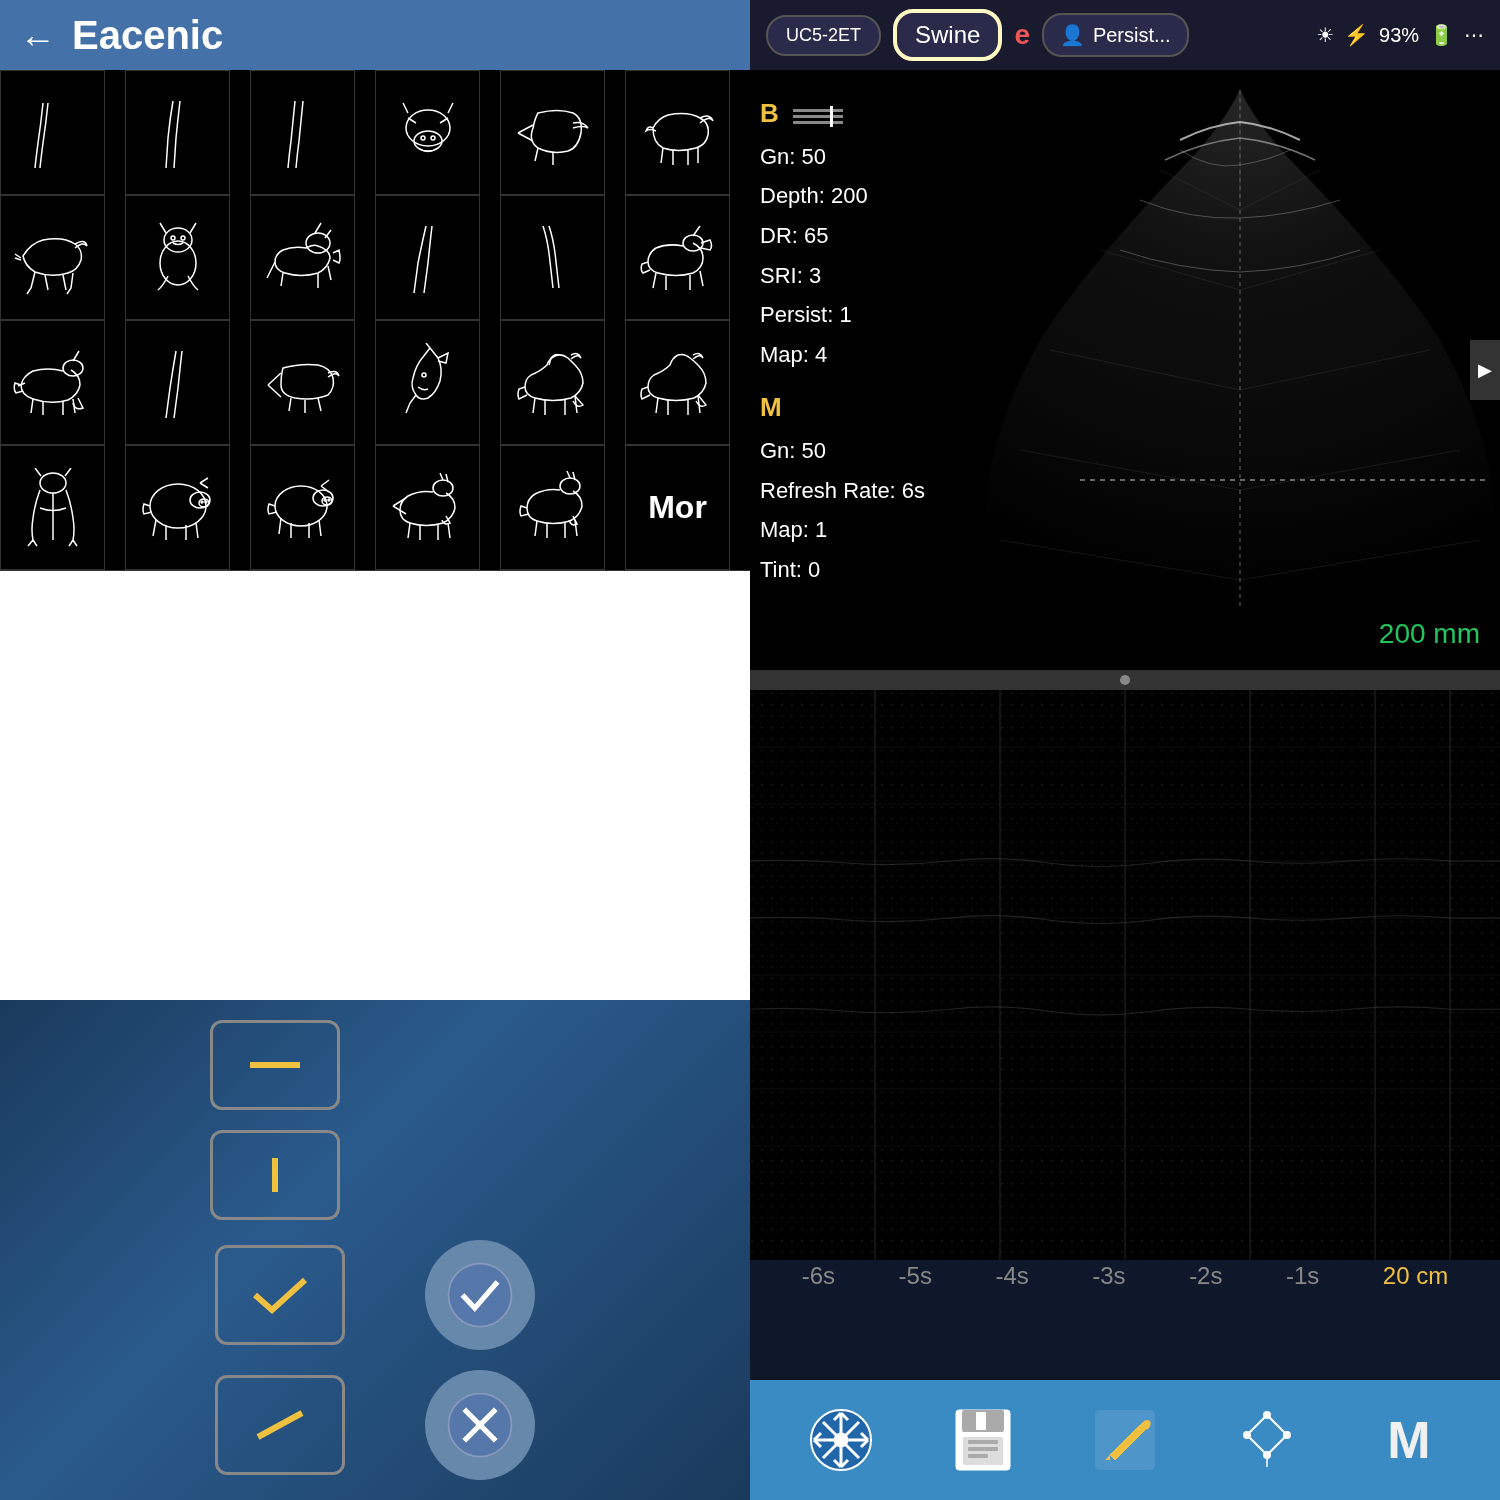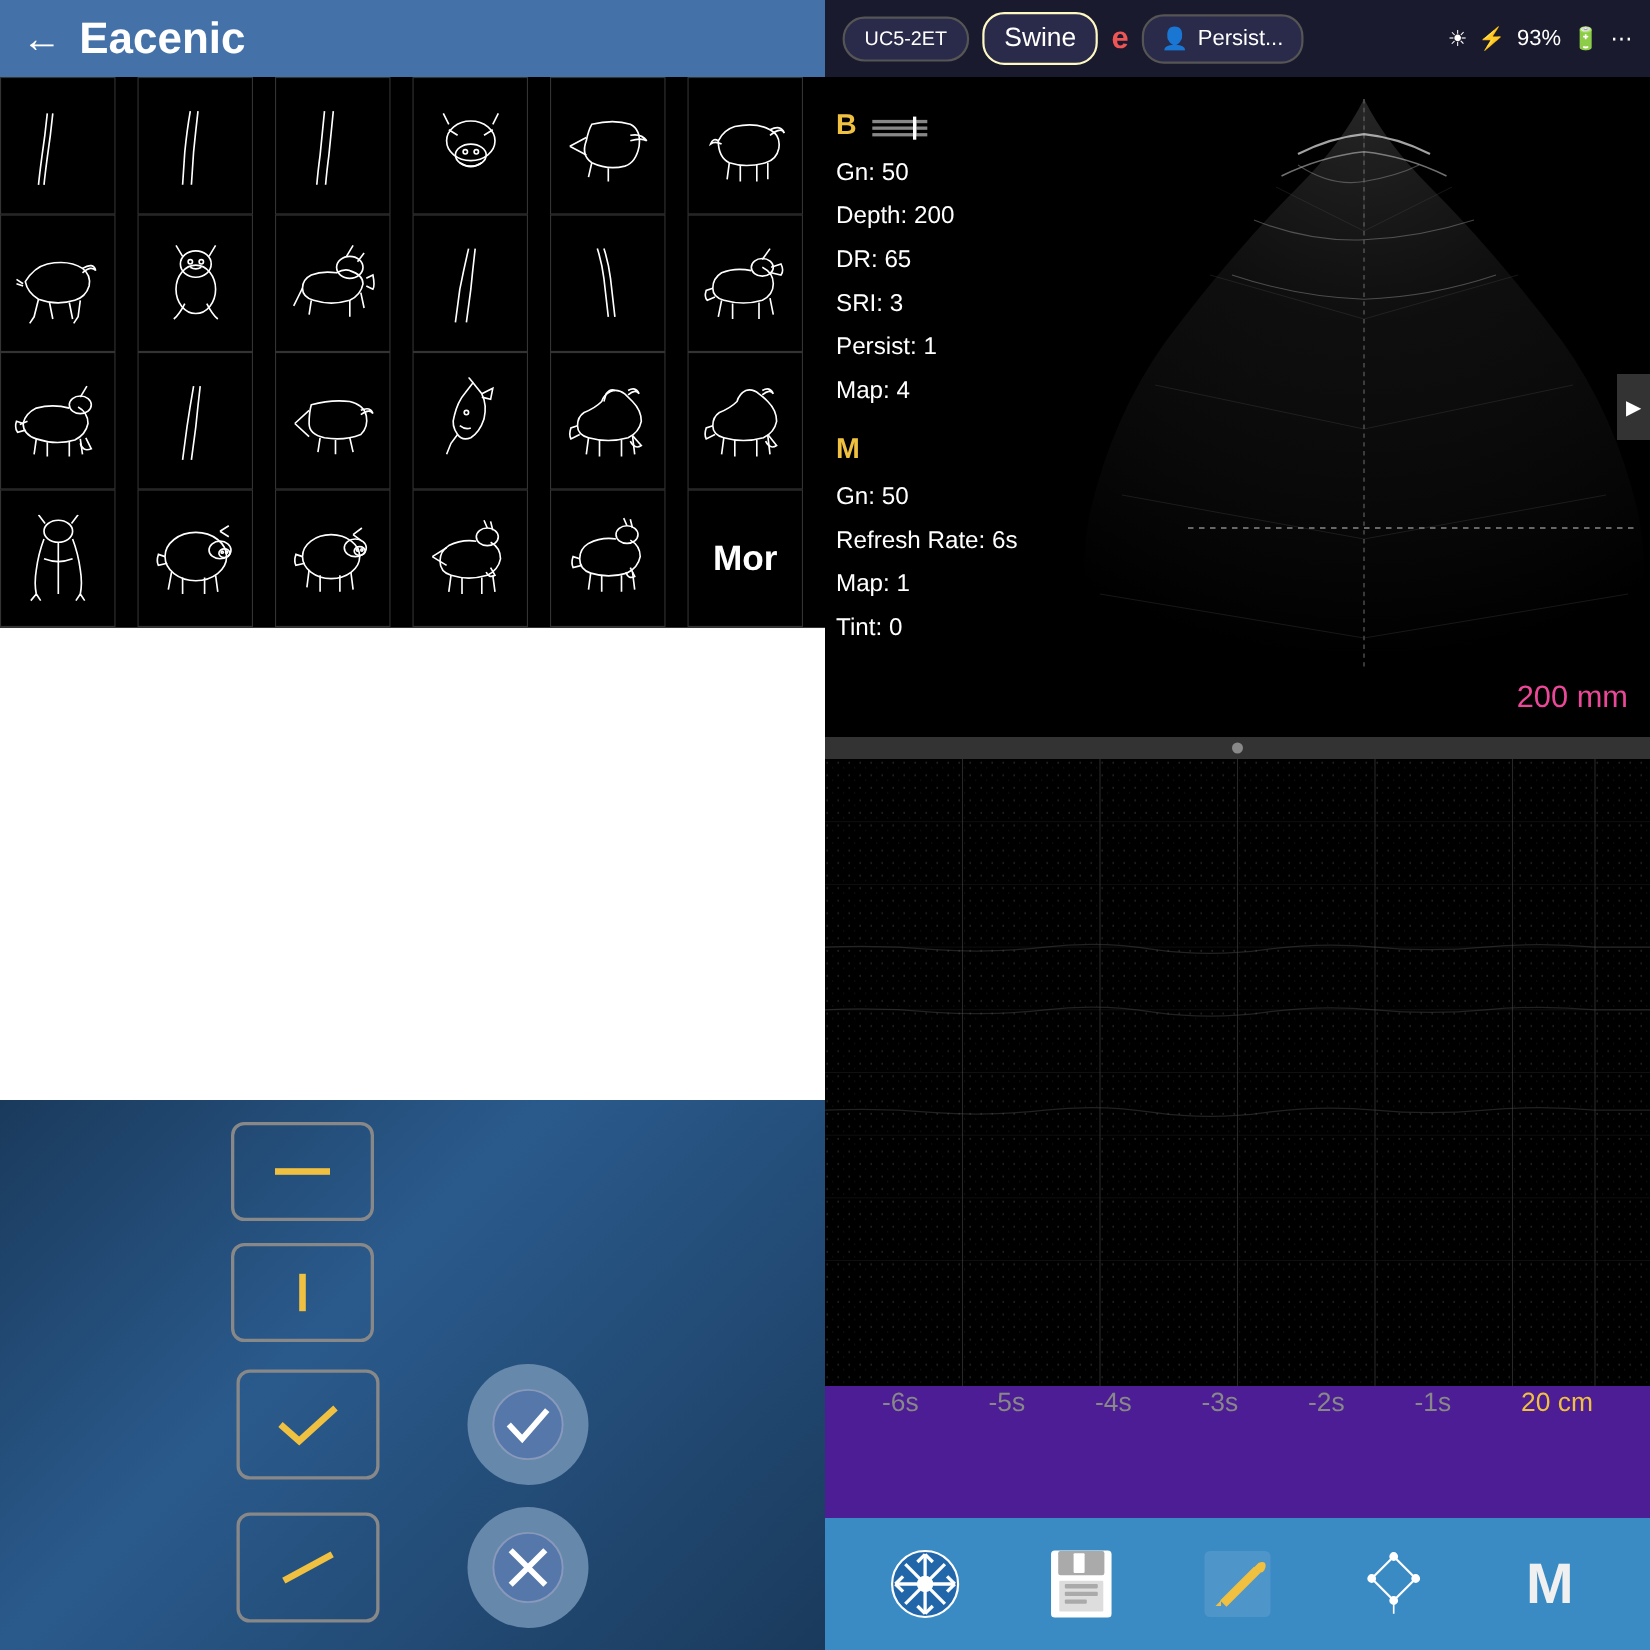--- a/index.html
+++ b/index.html
@@ -152,21 +152,21 @@
       background: #2a2a4a;
       border: 2px solid #555;
       border-radius: 20px;
       color: white;
       font-size: 18px;
       padding: 8px 18px;
       cursor: pointer;
     }
     .swine-btn {
       background: #2a2a4a;
-      border: 2px solid #fef9c3;
+      border: 4px solid #fef9c3;
       border-radius: 20px;
       color: white;
       font-size: 24px;
       padding: 8px 18px;
       cursor: pointer;
     }
     .animal-indicator {
       color: #e55;
       font-size: 28px;
       font-weight: bold;
@@ -240,21 +240,21 @@
       top: -3px;
       width: 3px;
       height: 9px;
       background: white;
     }
 
     .depth-label {
       position: absolute;
       right: 20px;
       bottom: 20px;
-      color: #ec4899;
+      color: #22c55e;
       font-size: 28px;
     }
 
     
     .us-visual {
       position: absolute;
       right: 0;
       top: 0;
       width: 520px;
       height: 580px;
@@ -273,21 +273,21 @@
       width: 10px;
       height: 10px;
       background: #888;
       border-radius: 50%;
       transform: translate(-50%, -50%);
     }
 
     
     .mmode-display {
       flex: 1;
-      background: #4c1d95;
+      background: #0f172a;
       position: relative;
       overflow: hidden;
       padding-left: 13px;
     }
 
     .time-labels {
       position: absolute;
       bottom: 90px;
       left: 0;
       right: 0;

